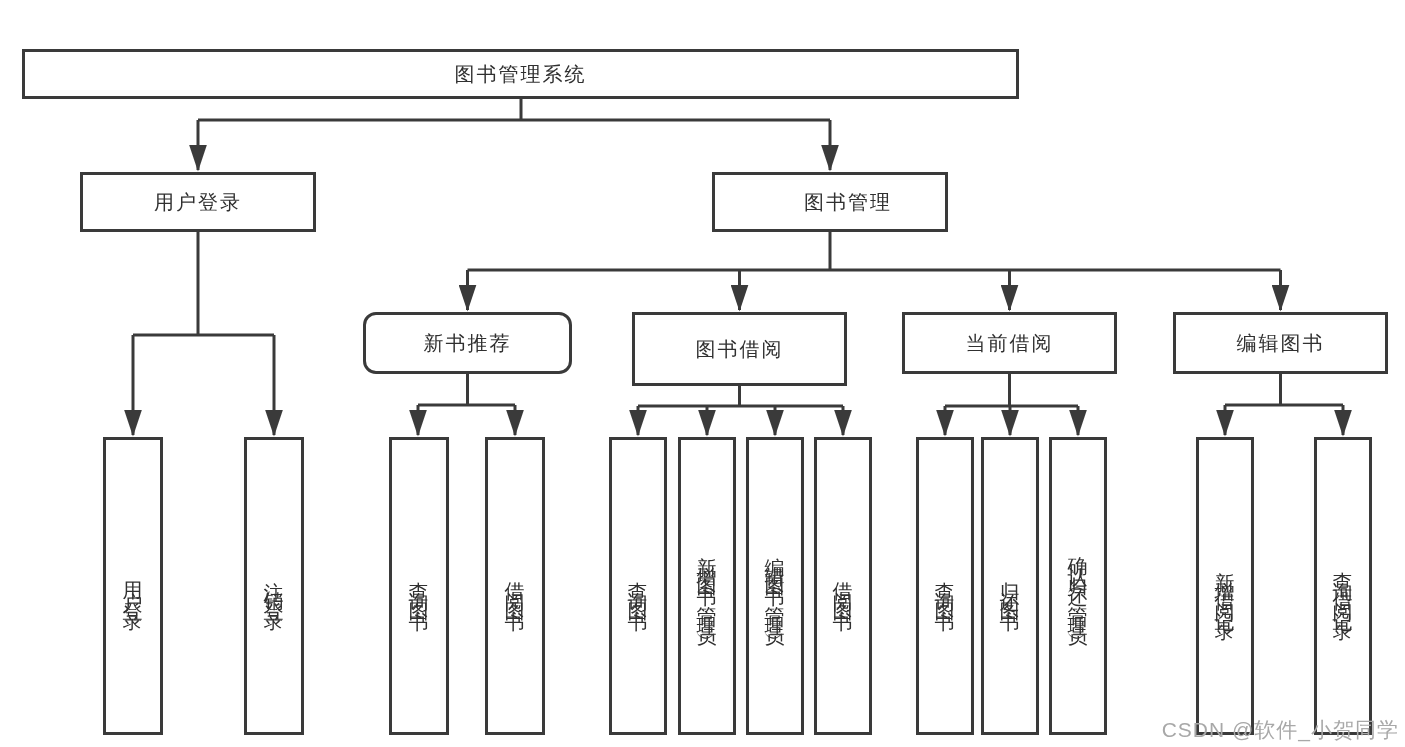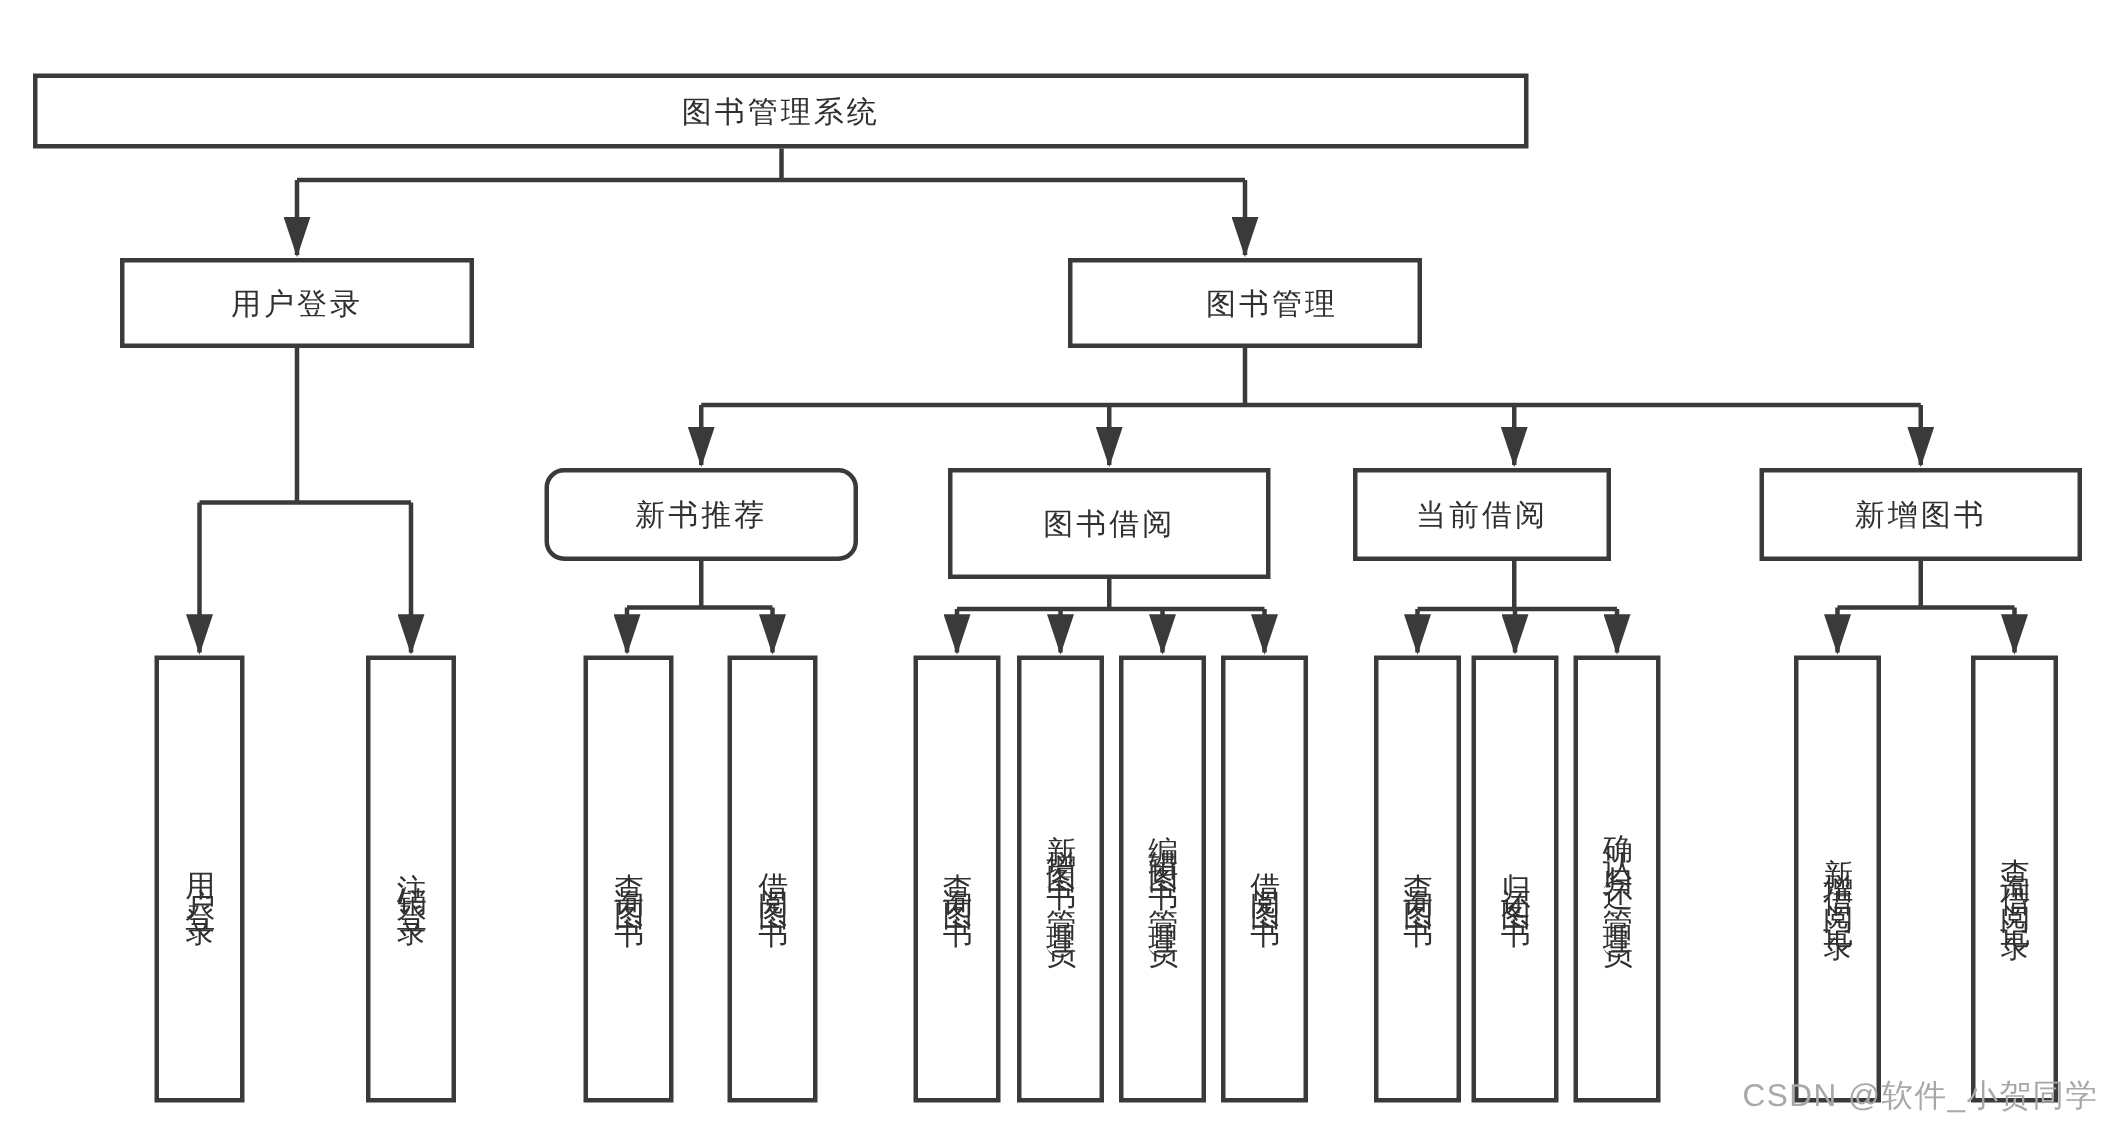--- a/index.html
+++ b/index.html
@@ -114,25 +114,25 @@
   <div class="node h" style="left:712px; top:172px; width:236px; height:60px;padding-left:36px;">
     <span>图书管理</span>
   </div>
 
   <div class="node h" style="left:363px; top:312px; width:209px; height:62px;border-radius:13px;">
     <span>新书推荐</span>
   </div>
   <div class="node h" style="left:632px; top:312px; width:215px; height:74px;">
     <span>图书借阅</span>
   </div>
-  <div class="node h" style="left:902px; top:312px; width:172px; height:62px;">
+  <div class="node h" style="left:902px; top:312px; width:215px; height:62px;">
     <span>当前借阅</span>
   </div>
   <div class="node h" style="left:1173px; top:312px; width:215px; height:62px;">
-    <span>新增图书</span>
+    <span>编辑图书</span>
   </div>
 
   <div class="node v" style="left:103px; top:437px; width:60px; height:298px;">
     <span>用户登录</span>
   </div>
   <div class="node v" style="left:244px; top:437px; width:60px; height:298px;">
     <span>注销登录</span>
   </div>
 
   <div class="node v" style="left:389px; top:437px; width:60px; height:298px;">

